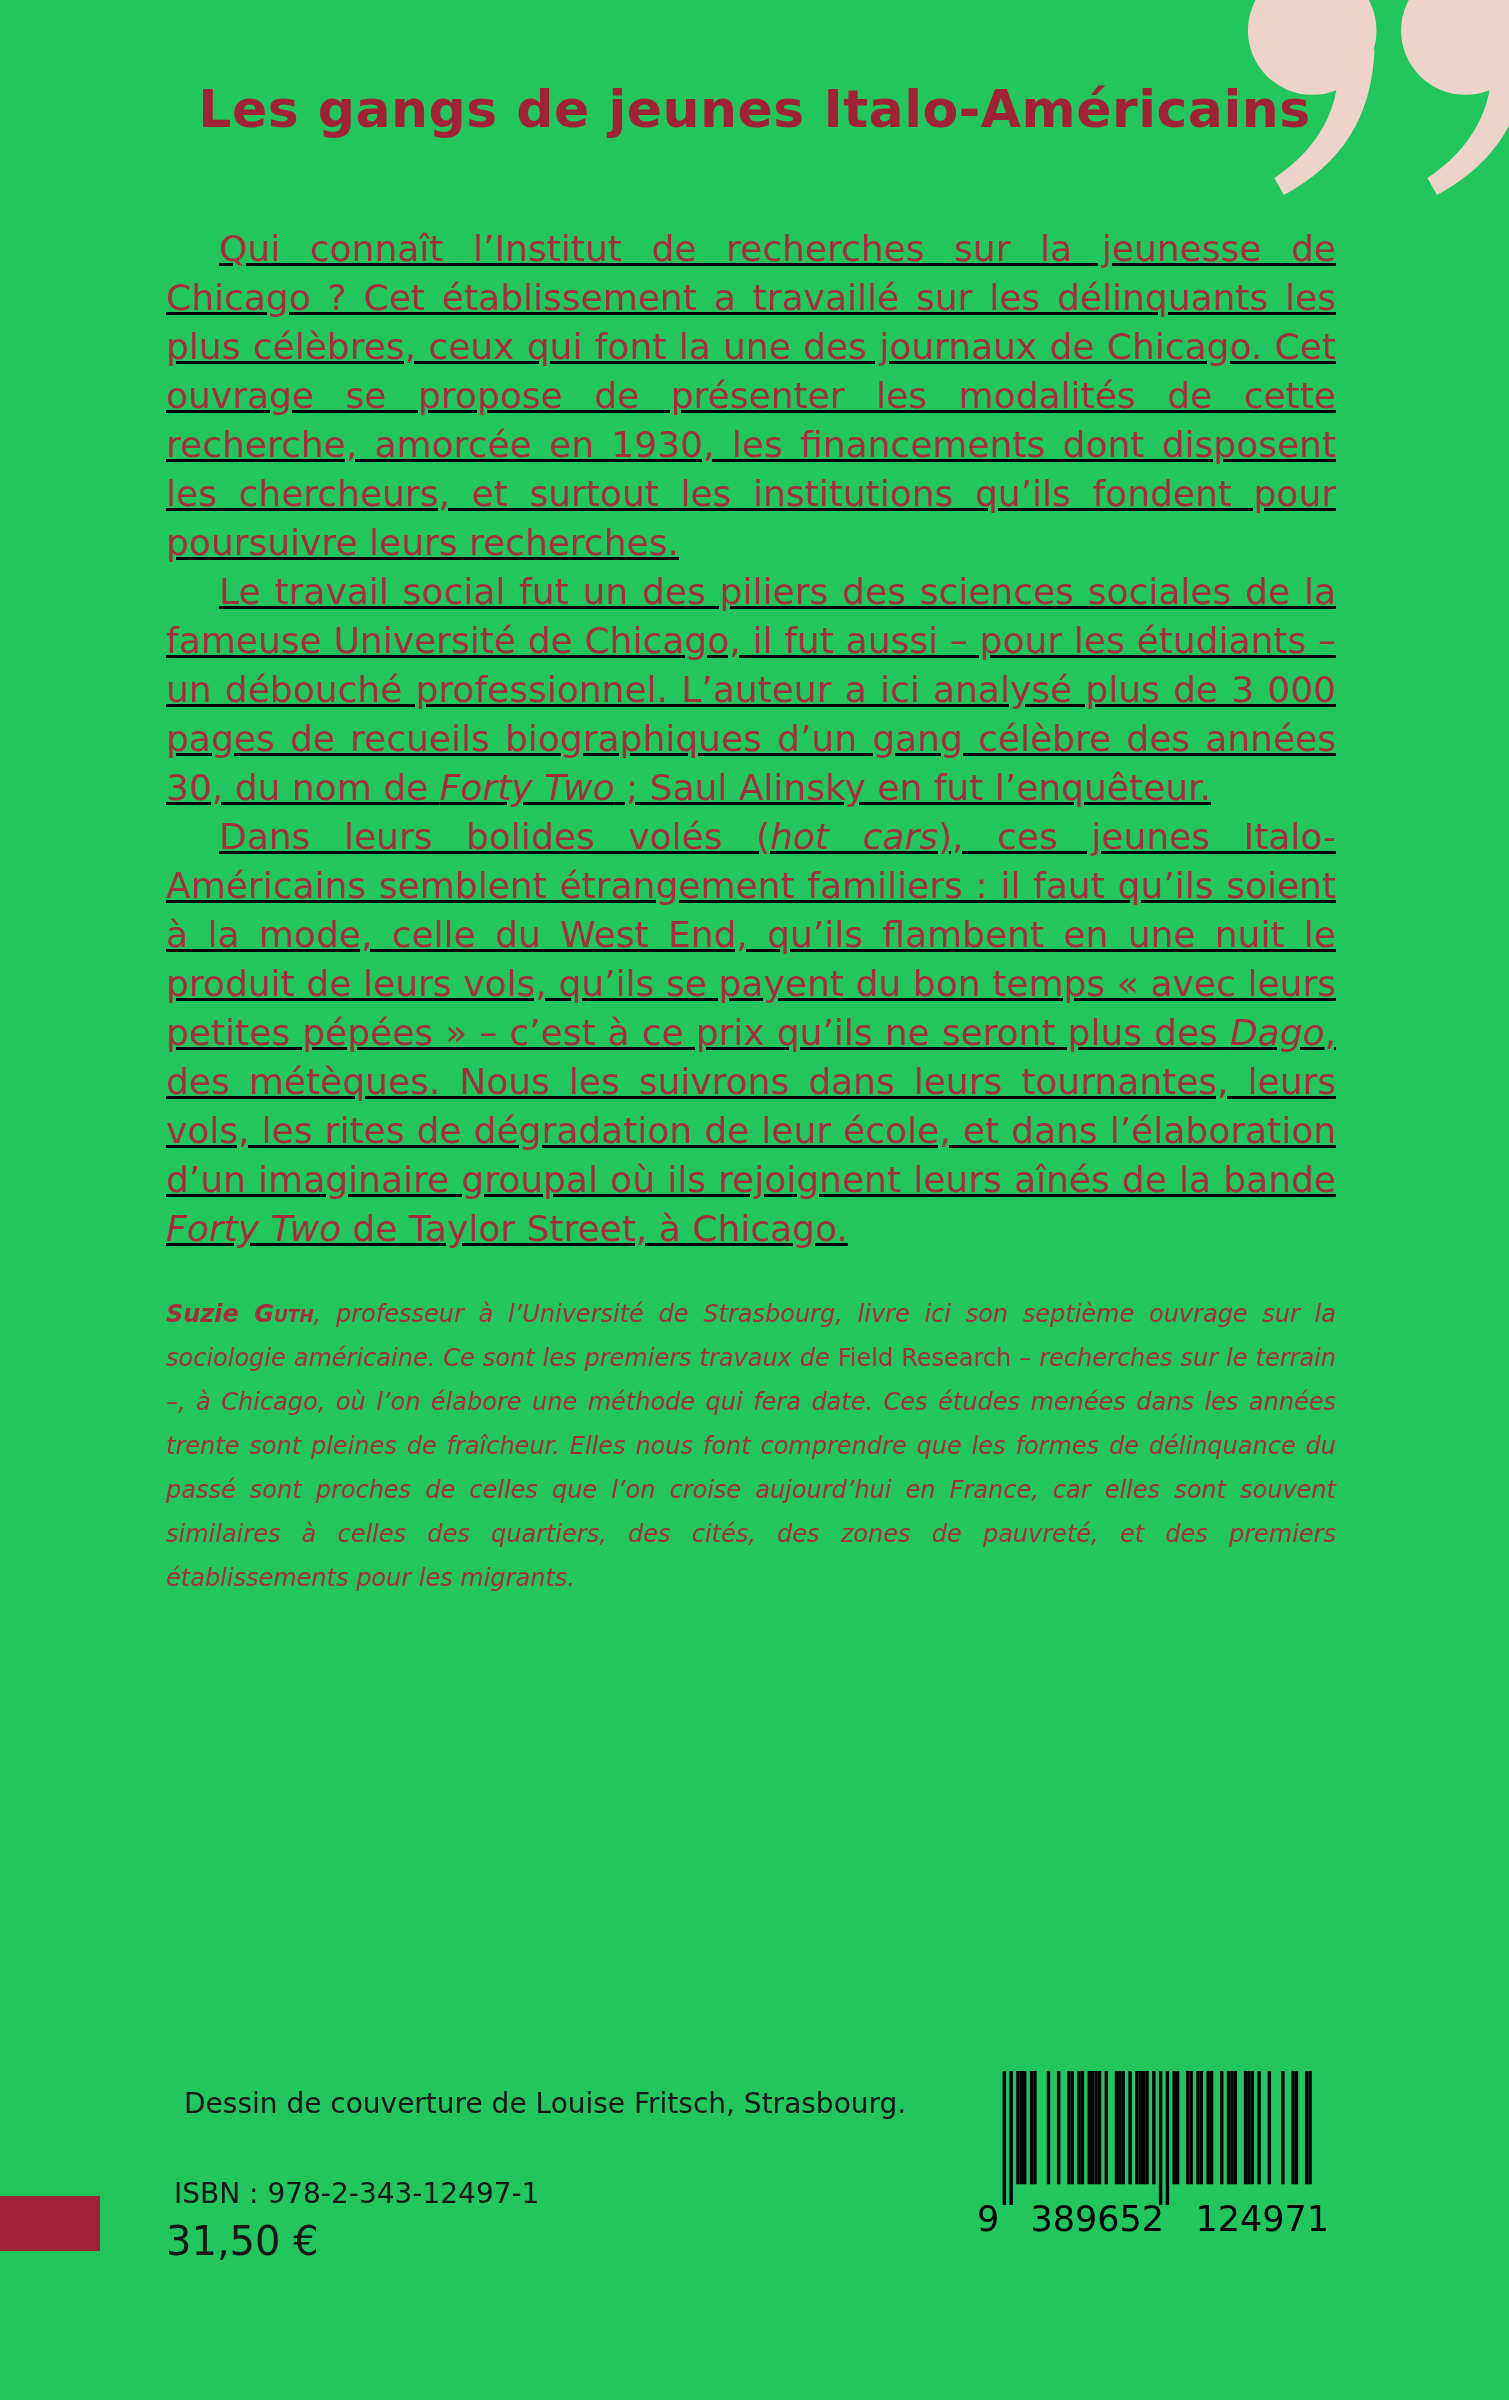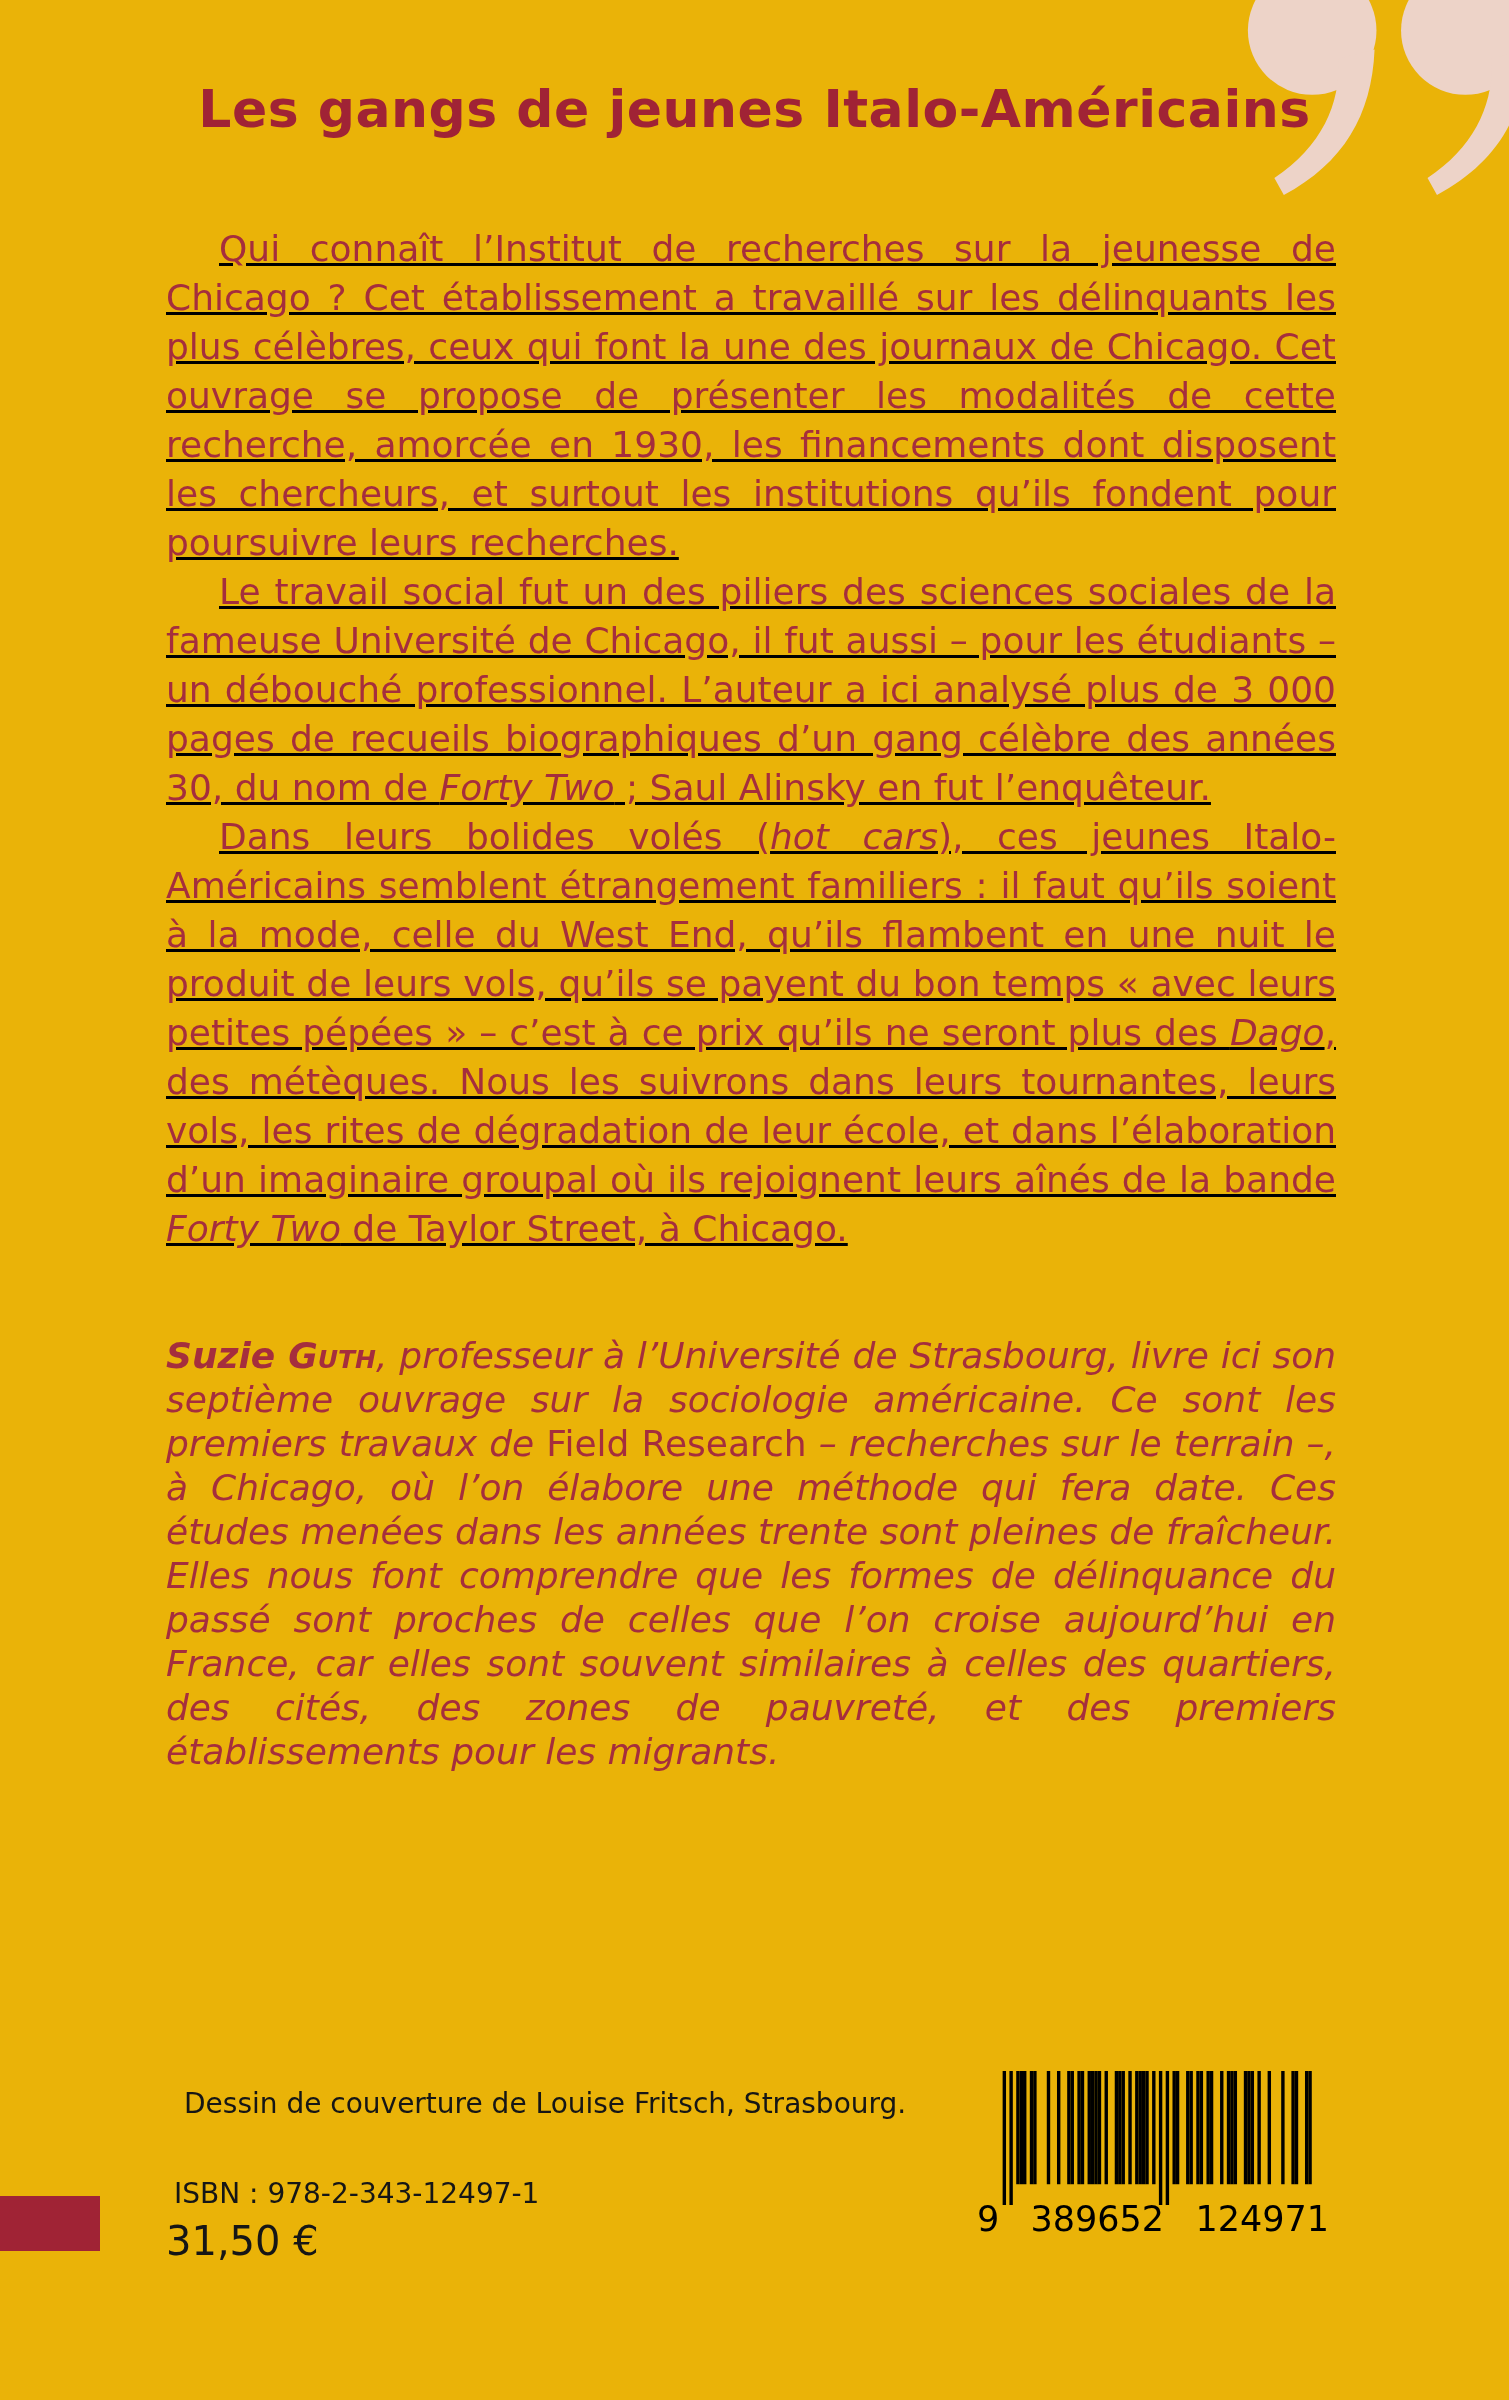--- a/index.html
+++ b/index.html
@@ -2,21 +2,21 @@
 <html style="--accent: #a02335; --body-text: #a52e3d; --quote-mark: #edd3c8; --footer-text: #161616; --barcode-ink: #000000;font-size:15px"><head>
 <meta charset="utf-8">
 <style>
   * { margin:0; padding:0; box-sizing:border-box; }
   body { margin:0; background:#ffffff; }
 
   .page {
     position:relative;
     width:1509px;
     height:2401px;
-    background:#eab308;
+    background:#22c55e;
     overflow:hidden;
     font-family:"DejaVu Sans", sans-serif;
   }
 
   
   .deco-quotes {
     position:absolute;
     top:-36px;
     right:-49px;
     color:var(--quote-mark);
@@ -44,22 +44,22 @@
   }
   .content p {
     font-size:36px;
     line-height:49px;
     text-align:justify;
     text-indent:53px;
     color:var(--body-text);
   }
 
   .author-note {
-    margin:81px 173px 0 166px;
-    font-size:36px;
+    margin:39px 173px 0 166px;
+    font-size:24px;
     line-height:44px;
     text-align:justify;
     color:var(--body-text);
   }
 
   .footer-credit {
     position:absolute;
     left:184px;
     top:2087px;
     font-size:28px;

